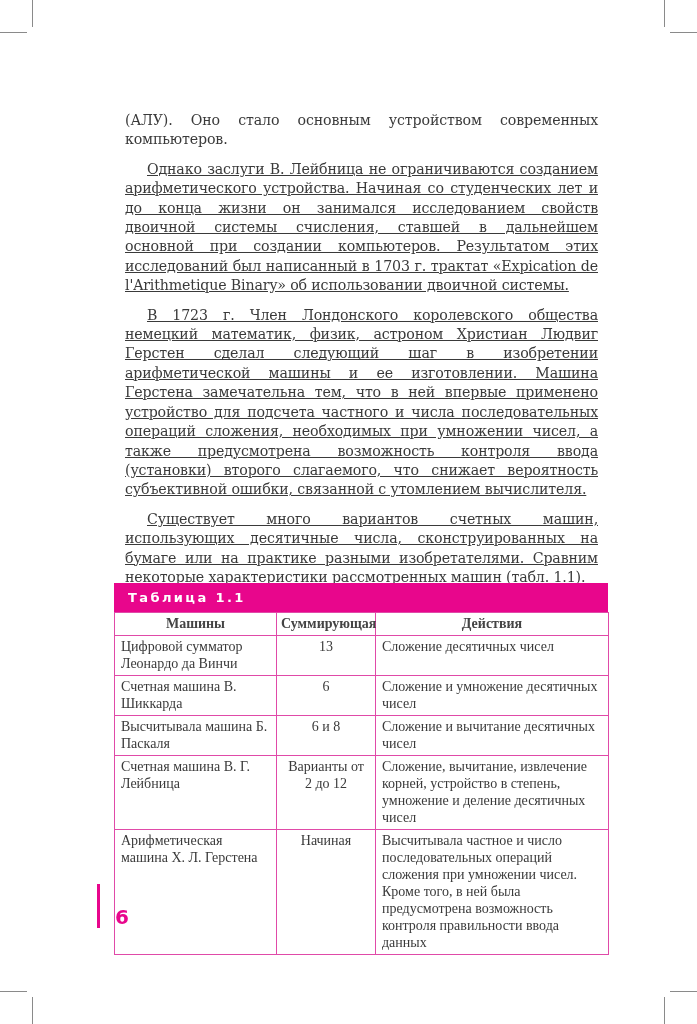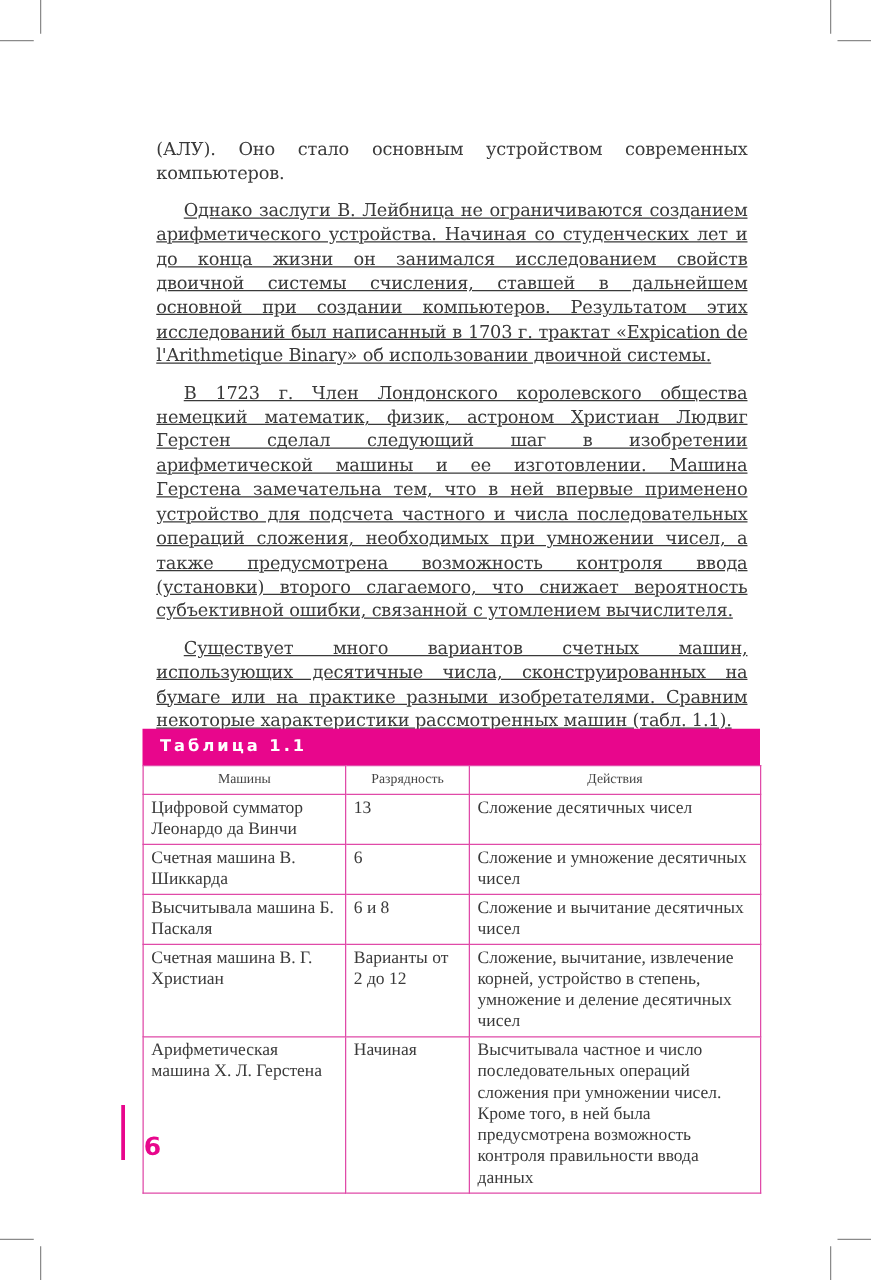--- a/index.html
+++ b/index.html
@@ -10,22 +10,22 @@
                 font-size:14.2px; line-height:19.4px; text-align:justify; letter-spacing:-0.15px; }
   .text-block p { margin:10px; }
   .text-block p.indent { text-indent:22px;text-decoration:underline; }
   .table-wrap { position:absolute; left:114px; top:555px; width:494px;margin-top:28px; }
   .table-title { background:#e8068c; color:#ffffff; height:29px; line-height:29px;
                  padding-left:14px; font-family:"DejaVu Sans","Liberation Sans",sans-serif;
                  font-weight:bold; font-size:13px; letter-spacing:2.4px; }
   table { border-collapse:collapse; width:494px; table-layout:fixed;
           font-family:"Liberation Serif","DejaVu Serif",serif; font-size:14px; line-height:17px; color:#3a3a3a; }
   td, th { border:1.5px solid #e04aa8; vertical-align:top; padding:2px 6px 3px 6px; }
-  th { font-weight:normal; font-size:11px; text-align:center; padding:2px 4px 3px 4px; color:#444; }
-  td.c { }
+  th { font-weight:bold; font-size:14px; text-align:center; padding:2px 4px 3px 4px; color:#444; }
+  td.c { text-align:center; }
   .page-bar { position:absolute; left:97px; top:884px; width:3px; height:44px; background:#e8068c; }
   .page-num { position:absolute; left:115px; top:905px; font-family:"DejaVu Sans","Liberation Sans",sans-serif;
               font-weight:bold; font-size:20px; color:#e8068c; }
 </style>
 </head>
 <body>
 
 <div class="crop" style="left:32px;top:0;width:1px;height:27px;"></div>
 <div class="crop" style="left:0;top:32px;width:27px;height:1px;"></div>
 <div class="crop" style="left:664px;top:0;width:1px;height:27px;"></div>
@@ -46,40 +46,40 @@
   <div class="table-title">Таблица 1.1</div>
   <table>
     <colgroup>
       <col style="width:162px">
         <col style="width:99px">
         <col style="width:233px">
     </colgroup>
     <tbody>
         <tr>
       <th>Машины</th>
-      <th>Разрядность</th>
+      <th>Суммирующая</th>
       <th>Действия</th>
     </tr>
     <tr style="height:39px">
       <td>Цифровой сумматор Леонардо да Винчи</td>
       <td class="c">13</td>
       <td>Сложение десятичных чисел</td>
     </tr>
     <tr style="height:39px">
       <td>Счетная машина В. Шиккарда</td>
       <td class="c">6</td>
       <td>Сложение и умножение десятичных чисел</td>
     </tr>
     <tr style="height:40px">
       <td>Высчитывала машина Б. Паскаля</td>
       <td class="c">6 и 8</td>
       <td>Сложение и вычитание десятичных чисел</td>
     </tr>
     <tr style="height:69px">
-      <td>Счетная машина В. Г. Христиан</td>
+      <td>Счетная машина В. Г. Лейбница</td>
       <td class="c">Варианты от 2 до 12</td>
       <td>Сложение, вычитание, извлечение корней, устройство в степень, умножение и деление десятичных чисел</td>
     </tr>
     <tr style="height:103px">
       <td>Арифметическая машина Х. Л. Герстена</td>
       <td class="c">Начиная</td>
       <td>Высчитывала частное и число последовательных операций сложения при умножении чисел. Кроме того, в ней была предусмотрена возможность контроля правильности ввода данных</td>
     </tr>
   </tbody>
     </table>

